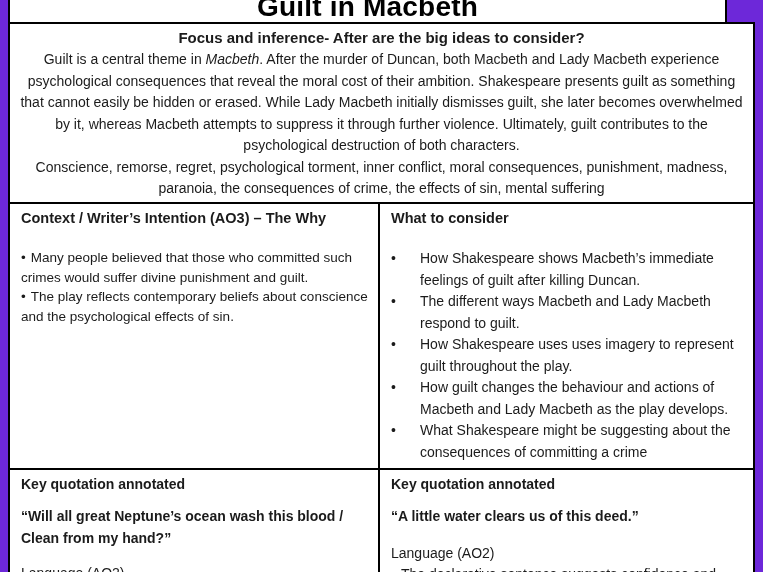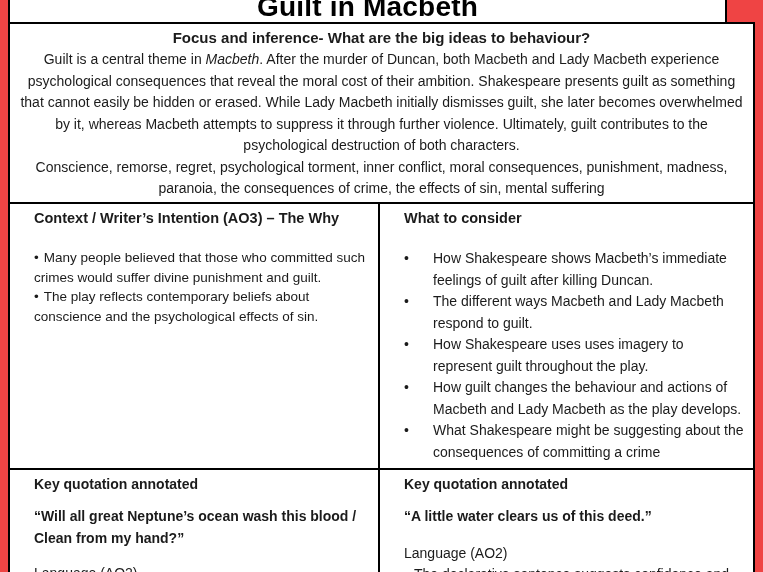--- a/index.html
+++ b/index.html
@@ -2,21 +2,21 @@
 <html><head>
 <meta charset="utf-8">
 <style>
   * { margin:0; padding:0; box-sizing:border-box; }
   html,body { width:763px; height:572px; overflow:hidden; background:#ffffff; }
   body {
     font-family:"Liberation Sans", sans-serif;
     color:#1b1b1b;
     position:relative;
   }
-  .page { position:absolute; inset:0; background:#ef4444; }
+  .page { position:absolute; inset:0; background:#6d28d9; }
 
   
   .title-box {
     position:absolute; left:8px; top:-16px; width:719px; height:40px;
     border:2px solid #000; background:#fff;
     display:flex; align-items:flex-end; justify-content:center;
     padding-bottom:1px;
   }
   .title-box .title-text {
     font-size:28px; font-weight:700; line-height:1; color:#000;
@@ -34,21 +34,21 @@
     height:180px; border-bottom:2px solid #000;
     padding:5px 10px 0 10px; text-align:center;
   }
   .focus-heading { font-size:15px; font-weight:700; margin-bottom:3px; }
   .focus-paragraph { font-size:14px; line-height:21.5px; }
   .focus-paragraph .italic { font-style:italic; }
   .focus-keywords { font-size:14px; line-height:21px; }
 
   
   .row-cols { display:flex; height:266px; border-bottom:2px solid #000; }
-  .cell { padding:6px 9px 0 24px; }
+  .cell { padding:6px 9px 0 11px; }
   .col-left  { width:370px; border-right:2px solid #000; flex:none; }
   .col-right { flex:1; }
   .cell-heading { font-size:14.5px; font-weight:700; }
   .col-left  .cell-heading { margin-bottom:22px; }
   .col-right .cell-heading { margin-bottom:22px; }
 
   
   .inline-bullets { font-size:13.5px; line-height:19.5px; }
   .ib-item { display:block; }
   .ib-item .bullet-glyph { margin-right:5px; }
@@ -74,21 +74,21 @@
 
 <div class="page">
 
   <div class="title-box">
     <span class="title-text">Guilt in Macbeth</span>
   </div>
 
   <div class="main-table">
 
     <div class="row-focus">
-      <div class="focus-heading">Focus and inference- What are the big ideas to behaviour?</div>
+      <div class="focus-heading">Focus and inference- After are the big ideas to consider?</div>
       <div class="focus-paragraph"><span>Guilt is a central theme in </span><span class="italic">Macbeth</span><span>. After the murder of Duncan, both Macbeth and Lady Macbeth experience psychological consequences that reveal the moral cost of their ambition. Shakespeare presents guilt as something that cannot easily be hidden or erased. While Lady Macbeth initially dismisses guilt, she later becomes overwhelmed by it, whereas Macbeth attempts to suppress it through further violence. Ultimately, guilt contributes to the psychological destruction of both characters.</span></div>
       <div class="focus-keywords">Conscience, remorse, regret, psychological torment, inner conflict, moral consequences, punishment, madness, paranoia, the consequences of crime, the effects of sin, mental suffering</div>
     </div>
 
     <div class="row-cols">
       <div class="cell col-left">
         <div class="cell-heading">Context / Writer’s Intention (AO3) – The Why</div>
         <div class="inline-bullets">
             <div class="ib-item"><span class="bullet-glyph">•</span><span class="bullet-text">Many people believed that those who committed such crimes would suffer divine punishment and guilt.</span></div>
             <div class="ib-item"><span class="bullet-glyph">•</span><span class="bullet-text">The play reflects contemporary beliefs about conscience and the psychological effects of sin.</span></div>

